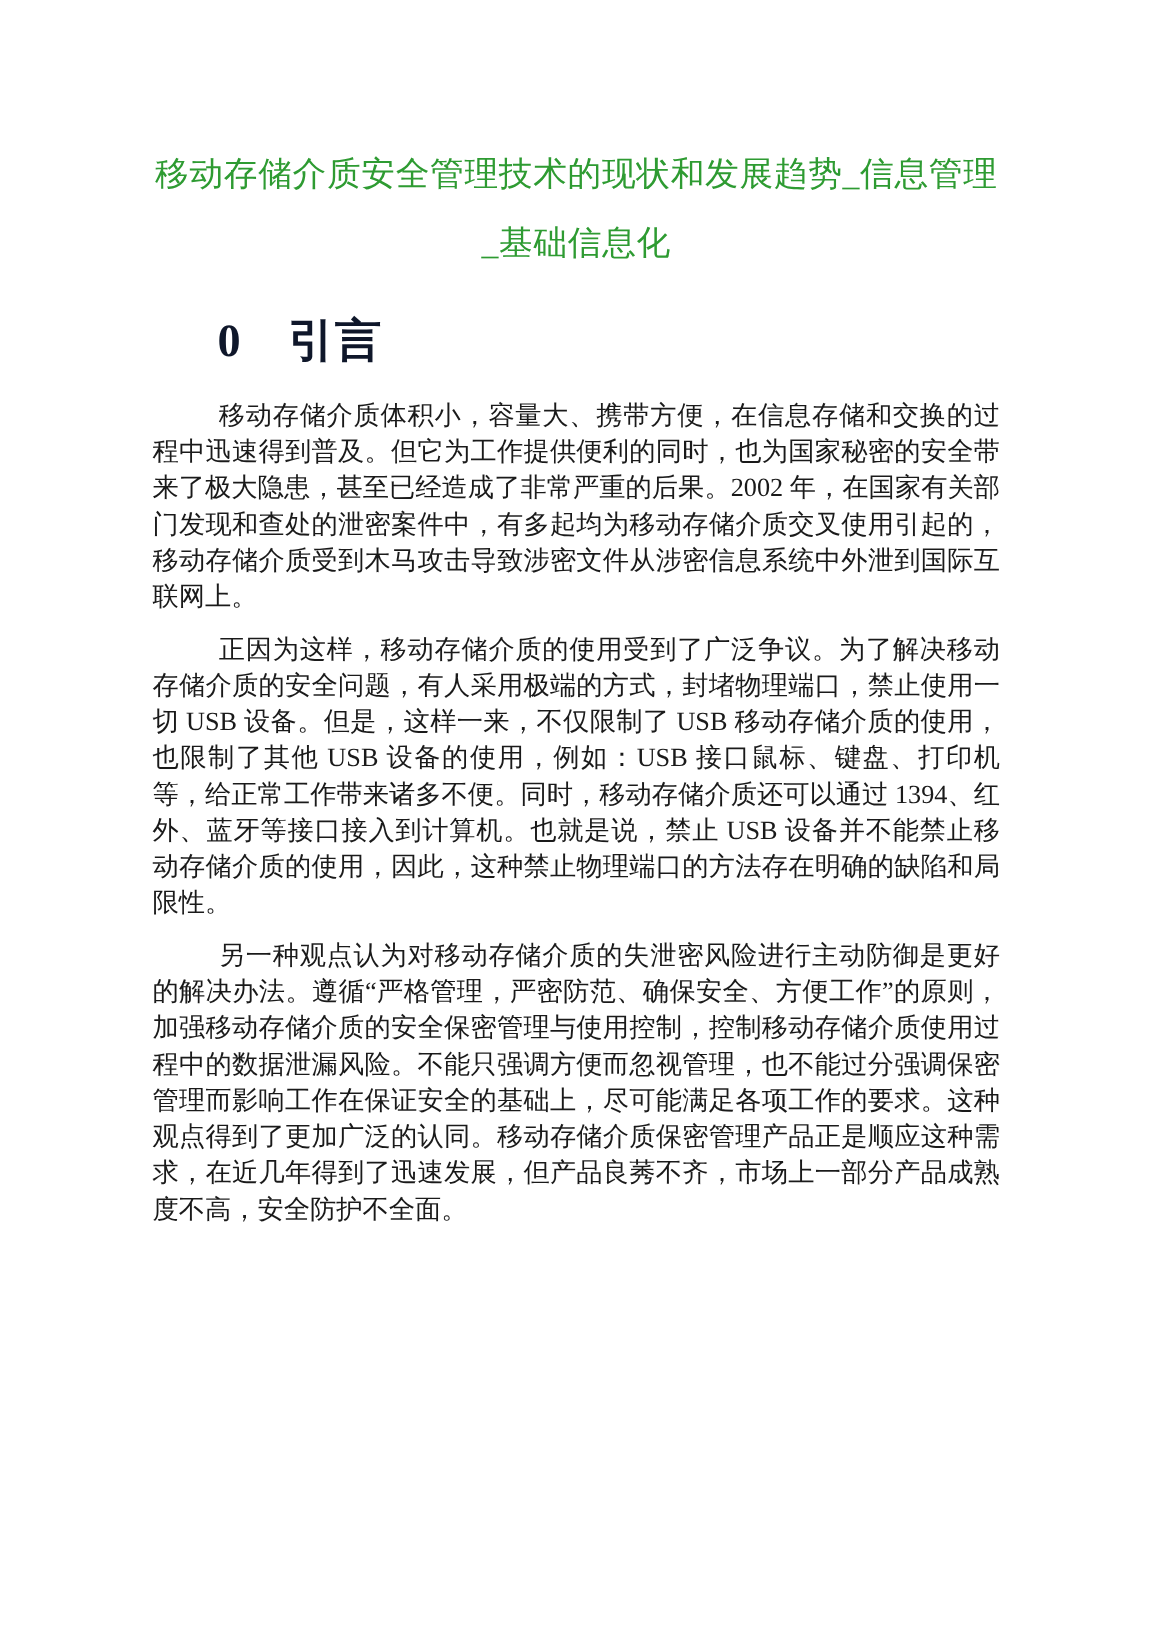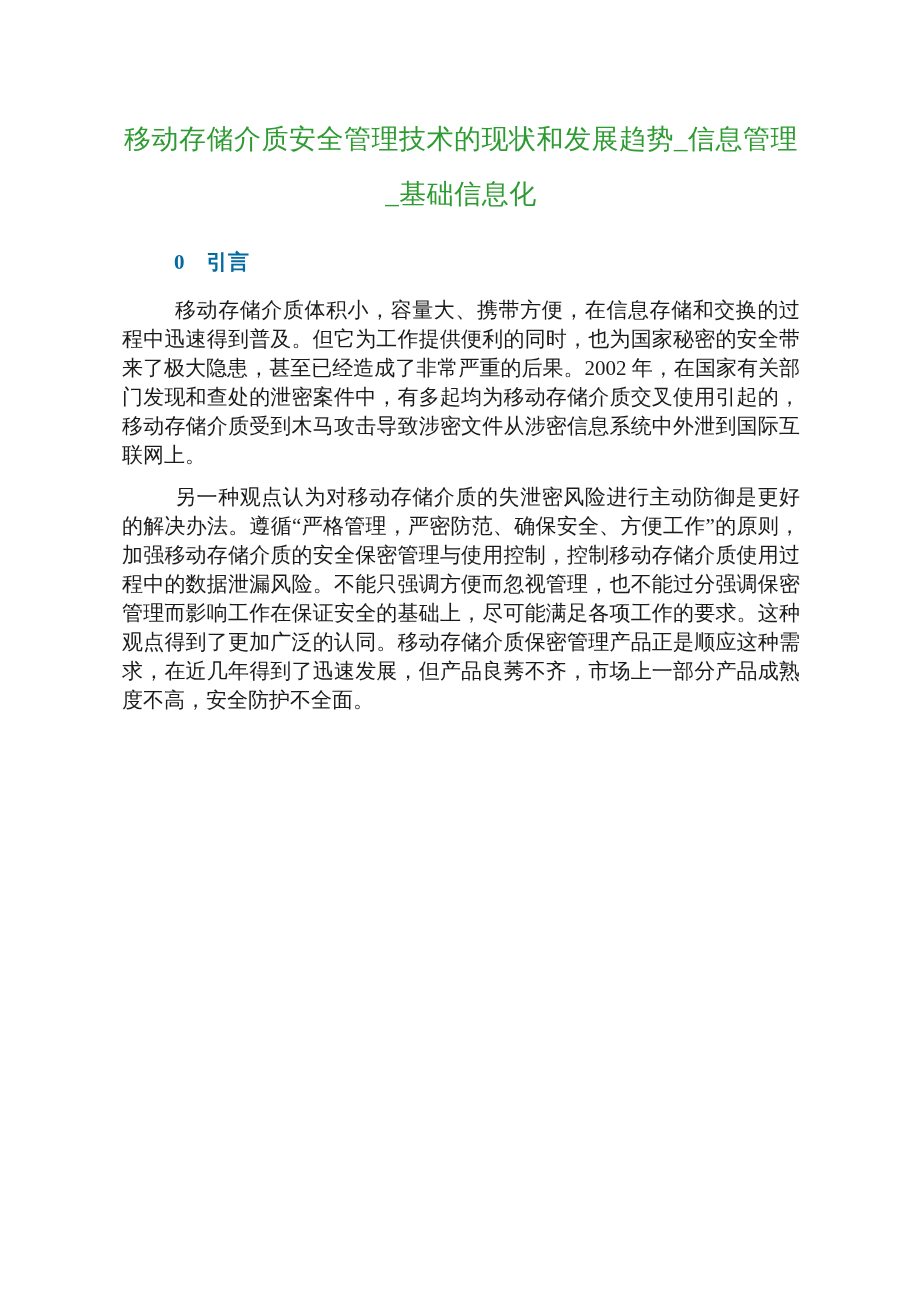--- a/index.html
+++ b/index.html
@@ -18,23 +18,23 @@
   }
   .doc-title {
     width: 678px;
     font-size: 27px;
     line-height: 55px;
     font-weight: 400;
     text-align: center;
     letter-spacing: 0.5px;
   }
   .section-heading {
-    font-size: 21px;
+    font-size: 37px;
     font-weight: 700;
-    color: #0369a1;
+    color: #0f172a;
     margin-top: 26px;
     margin-bottom: 20px;
     padding-left: 52px;
     letter-spacing: 0.5px;
   }
   .body-paragraphs { width: 678px; }
   .body-paragraphs p {
     font-size: 21px;
     line-height: 29px;
     text-align: justify;
@@ -43,15 +43,16 @@
   }
 </style>
 </head>
 <body style="background: rgb(255, 255, 255);">
 
 <div class="page">
   <h1 class="doc-title" style="color: rgb(46, 155, 50);">移动存储介质安全管理技术的现状和发展趋势_信息管理_基础信息化</h1>
   <h2 class="section-heading">0　引言</h2>
   <div class="body-paragraphs">
       <p style="color: rgb(26, 26, 26);">移动存储介质体积小，容量大、携带方便，在信息存储和交换的过程中迅速得到普及。但它为工作提供便利的同时，也为国家秘密的安全带来了极大隐患，甚至已经造成了非常严重的后果。2002 年，在国家有关部门发现和查处的泄密案件中，有多起均为移动存储介质交叉使用引起的，移动存储介质受到木马攻击导致涉密文件从涉密信息系统中外泄到国际互联网上。</p>
+      <p style="color: rgb(26, 26, 26);">正因为这样，移动存储介质的使用受到了广泛争议。为了解决移动存储介质的安全问题，有人采用极端的方式，封堵物理端口，禁止使用一切 USB 设备。但是，这样一来，不仅限制了 USB 移动存储介质的使用，也限制了其他 USB 设备的使用，例如：USB 接口鼠标、键盘、打印机等，给正常工作带来诸多不便。同时，移动存储介质还可以通过 1394、红外、蓝牙等接口接入到计算机。也就是说，禁止 USB 设备并不能禁止移动存储介质的使用，因此，这种禁止物理端口的方法存在明确的缺陷和局限性。</p>
       <p style="color: rgb(26, 26, 26);">另一种观点认为对移动存储介质的失泄密风险进行主动防御是更好的解决办法。遵循“严格管理，严密防范、确保安全、方便工作”的原则，加强移动存储介质的安全保密管理与使用控制，控制移动存储介质使用过程中的数据泄漏风险。不能只强调方便而忽视管理，也不能过分强调保密管理而影响工作在保证安全的基础上，尽可能满足各项工作的要求。这种观点得到了更加广泛的认同。移动存储介质保密管理产品正是顺应这种需求，在近几年得到了迅速发展，但产品良莠不齐，市场上一部分产品成熟度不高，安全防护不全面。</p>
     </div>
 </div>
 
 </body></html>

